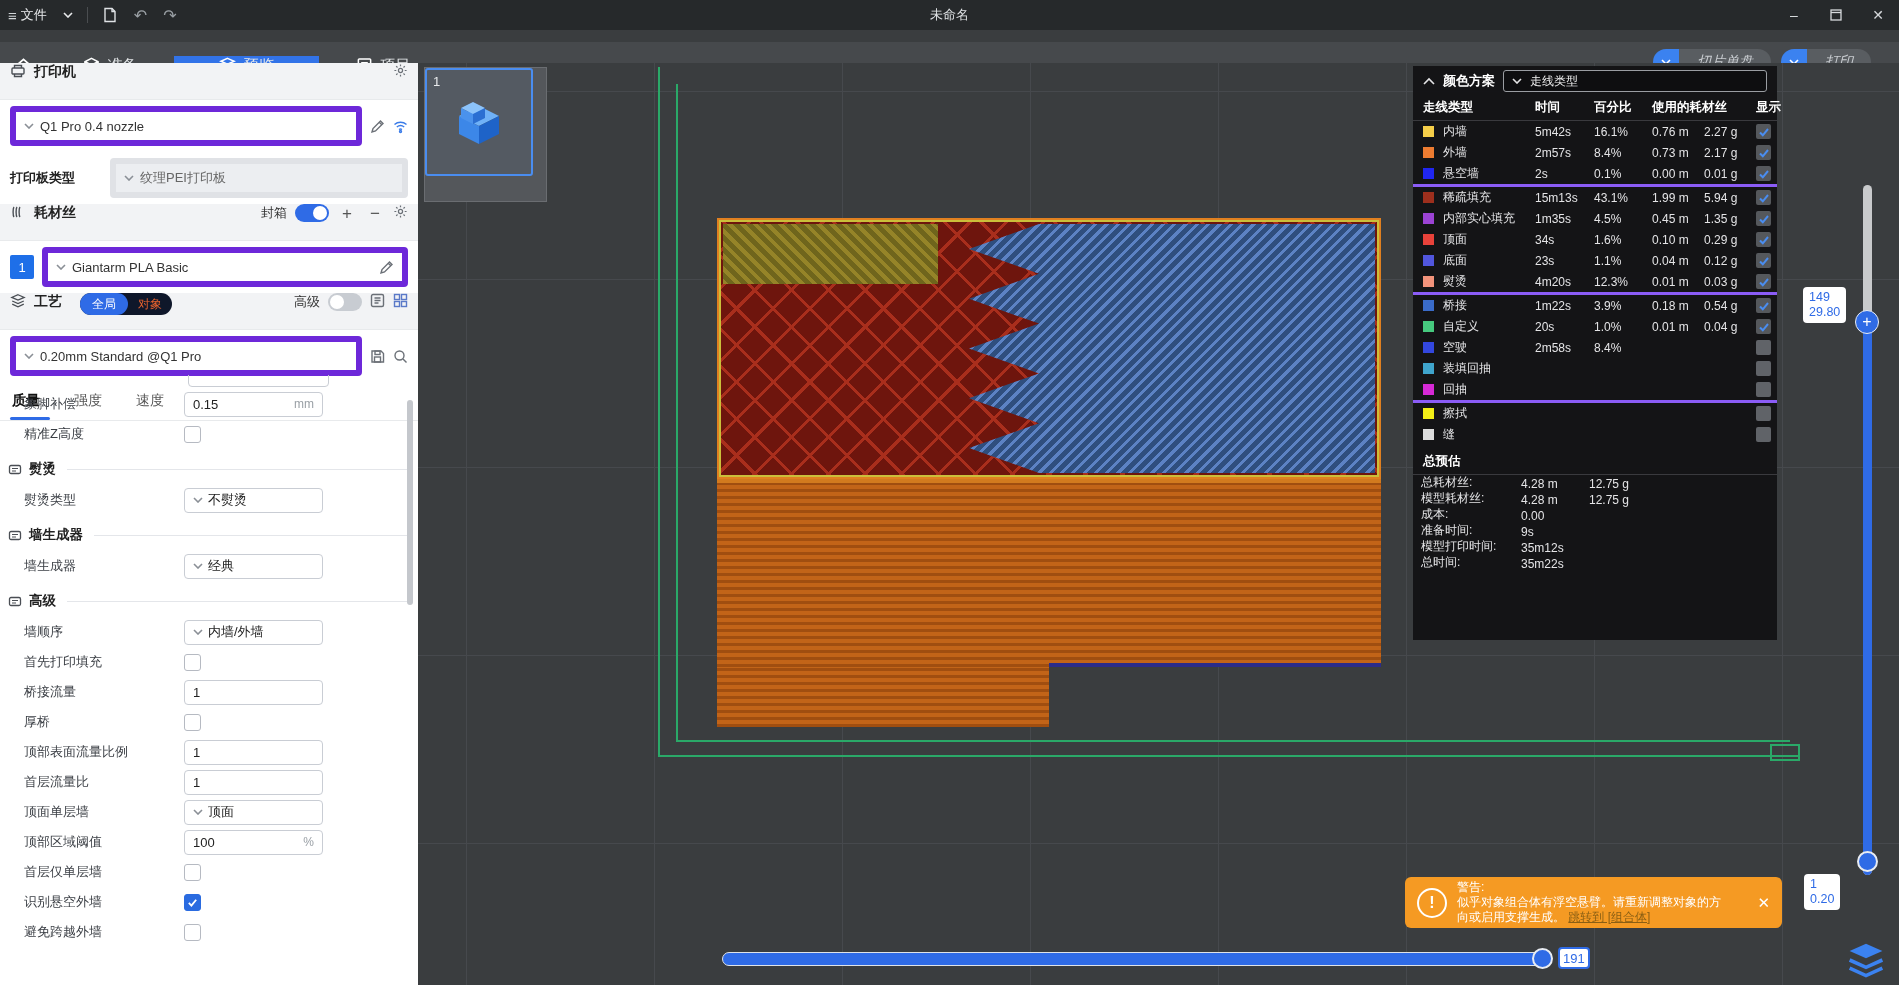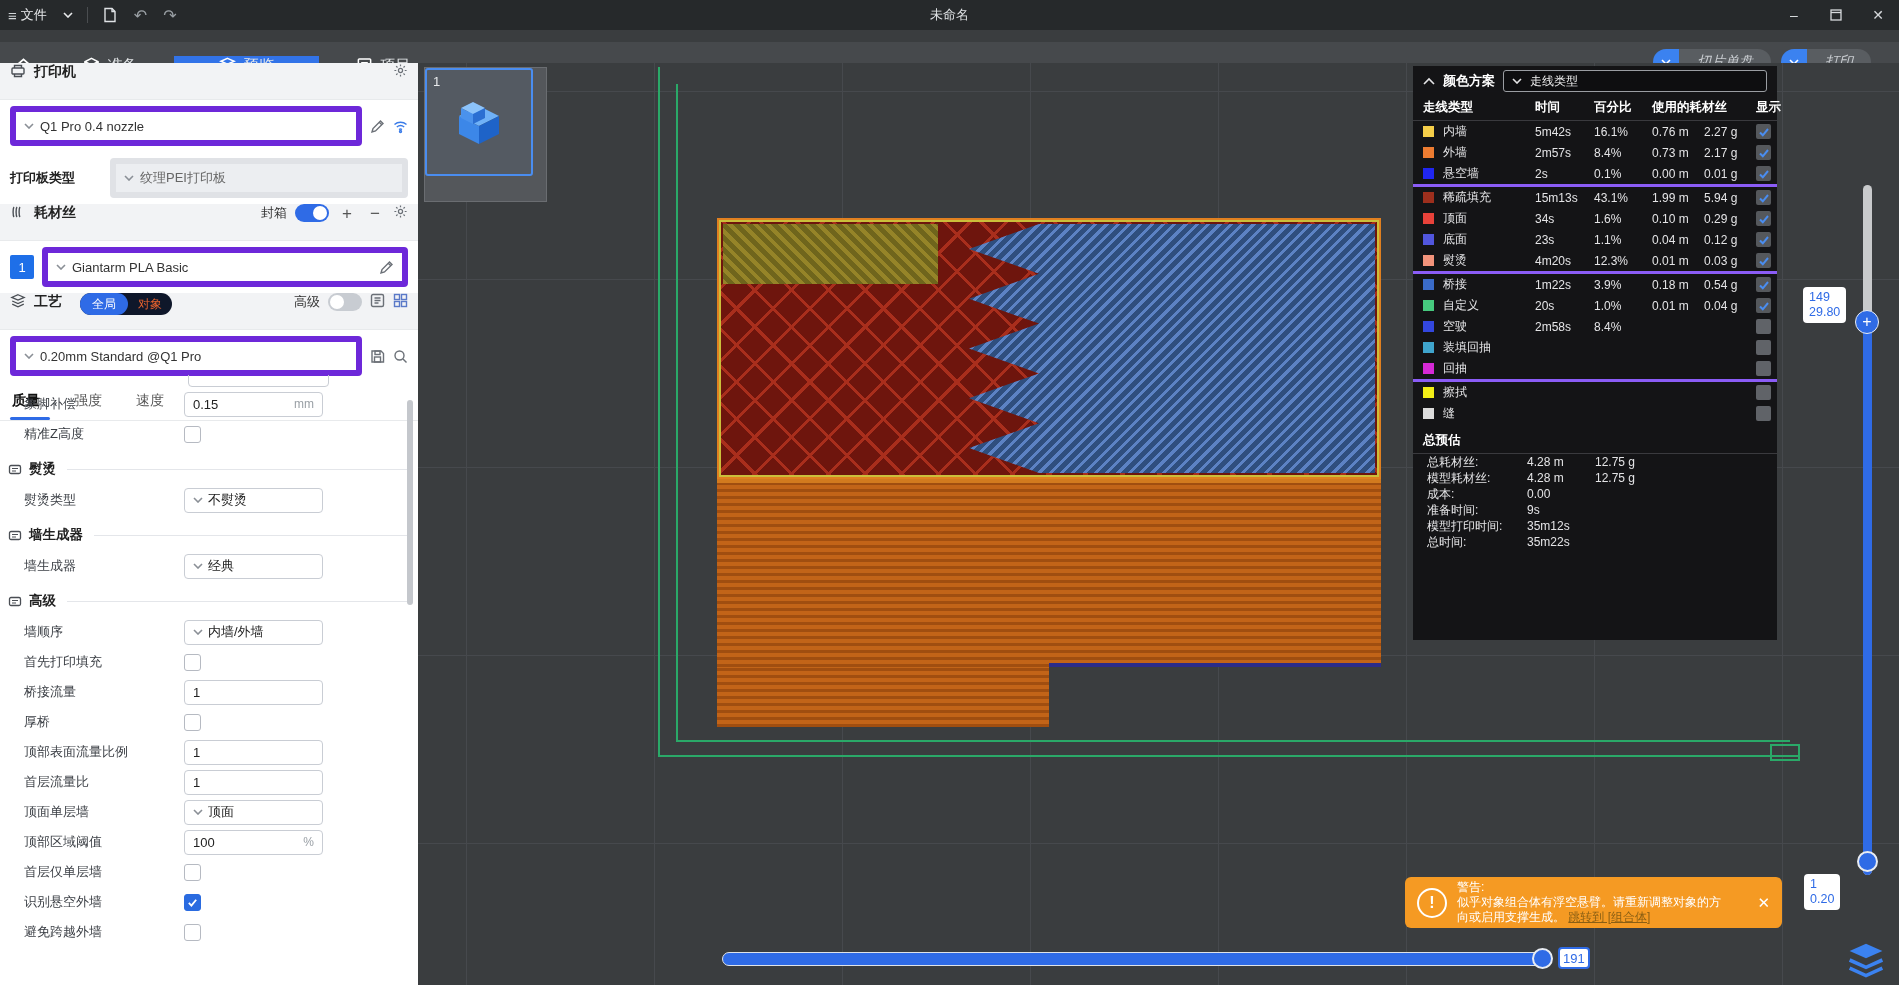--- a/index.html
+++ b/index.html
@@ -108,21 +108,21 @@
   #rp-title{font-weight:bold;color:#fff;font-size:13px;}
   #rp-dd{flex:1;display:flex;align-items:center;gap:8px;border:1px solid #9a9da2;border-radius:3px;height:20px;padding:0 8px;background:#0e0e10;color:#f0f0f0;}
   #lt-head{display:grid;grid-template-columns:112px 59px 58px 104px 31px;padding:4px 0 4px 10px;font-weight:bold;color:#fff;border-bottom:1px solid #3a3a3e;font-size:12.5px;}
   .lt-row{display:grid;grid-template-columns:20px 92px 59px 58px 52px 52px 31px;align-items:center;height:21px;padding-left:10px;}
   .lt-row.sep{border-top:3px solid #8b5cf6;}
   .sw{width:11px;height:11px;}
   .lt-check{width:15px;height:15px;border-radius:2px;display:flex;align-items:center;justify-content:center;}
   .lt-check.on{background:#55585c;}
   .lt-check.off{background:#606368;}
   #lt-totals-title{font-weight:bold;color:#fff;padding:8px 0 4px 10px;border-bottom:1px solid #3a3a3e;font-size:12.5px;}
-  .tot-row{display:flex;padding-left:14px;height:16px;align-items:center;}
+  .tot-row{display:flex;padding-left:8px;height:16px;align-items:flex-end;}
   .tot-row .tl{width:100px;}
   .tot-row .tv1{width:68px;}
   .tot-row .tv2{width:70px;}
 
   
   #toast{left:1405px;top:877px;width:377px;height:51px;background:#f59a23;border-radius:6px;color:#fff;display:flex;align-items:center;}
   #toast-ico{width:26px;height:26px;border-radius:50%;border:2.5px solid #fff;margin:0 10px 0 12px;display:flex;align-items:center;justify-content:center;font-weight:bold;font-size:16px;flex:none;}
   #toast-text{font-size:12px;line-height:15px;}
   #toast-link{color:#8a5f14;text-decoration:underline;}
   #toast-close{margin:0 12px 0 auto;font-size:15px;color:#fff;}
@@ -581,20 +581,33 @@
           <span>43.1%</span>
           <span>1.99 m</span>
           <span>5.94 g</span>
           <div class="lt-check on">
             <svg width="12" height="12" viewBox="0 0 12 12">
               <path d="M2 6.5l2.8 2.8L10 3" stroke="#4a8df0" stroke-width="2" fill="none"></path>
             </svg>
           </div>
         </div>
         <div class="lt-row">
+          <div class="sw" style="background: rgb(156, 67, 212);"></div>
+          <span>内部实心填充</span>
+          <span>1m35s</span>
+          <span>4.5%</span>
+          <span>0.45 m</span>
+          <span>1.35 g</span>
+          <div class="lt-check on">
+            <svg width="12" height="12" viewBox="0 0 12 12">
+              <path d="M2 6.5l2.8 2.8L10 3" stroke="#4a8df0" stroke-width="2" fill="none"></path>
+            </svg>
+          </div>
+        </div>
+        <div class="lt-row">
           <div class="sw" style="background: rgb(232, 66, 58);"></div>
           <span>顶面</span>
           <span>34s</span>
           <span>1.6%</span>
           <span>0.10 m</span>
           <span>0.29 g</span>
           <div class="lt-check on">
             <svg width="12" height="12" viewBox="0 0 12 12">
               <path d="M2 6.5l2.8 2.8L10 3" stroke="#4a8df0" stroke-width="2" fill="none"></path>
             </svg>

